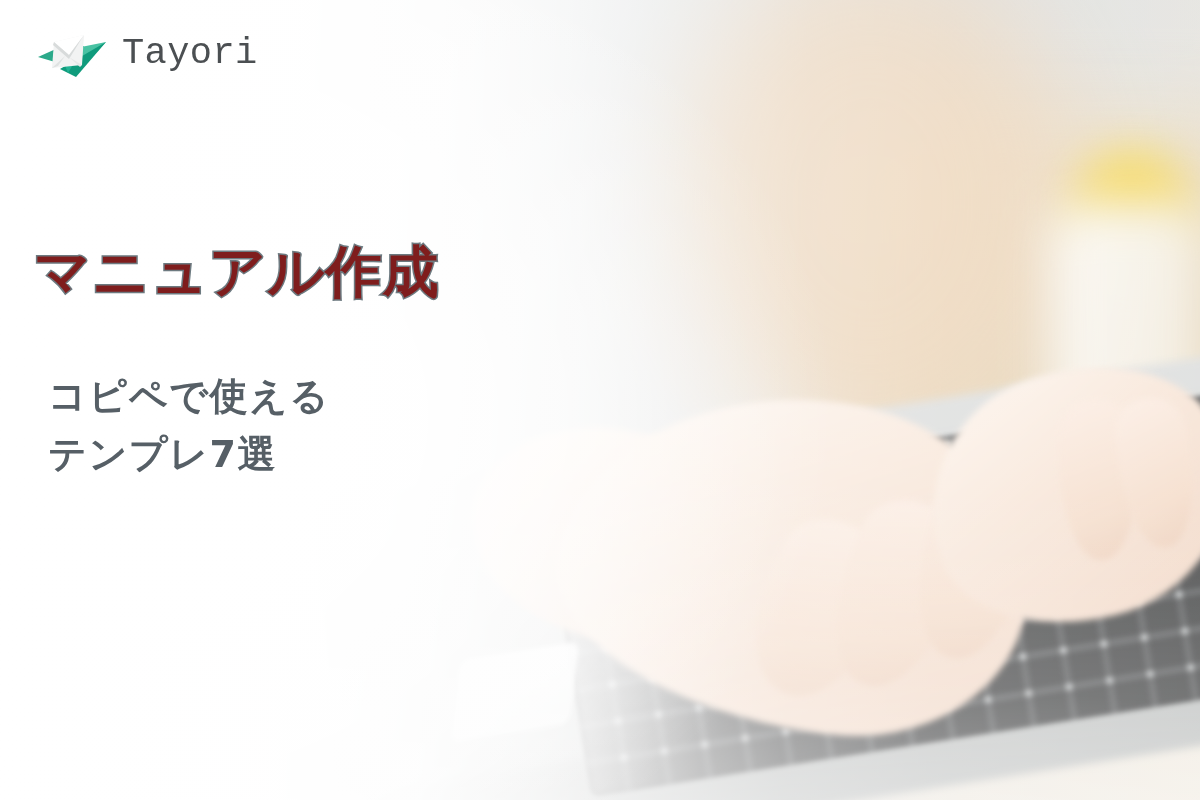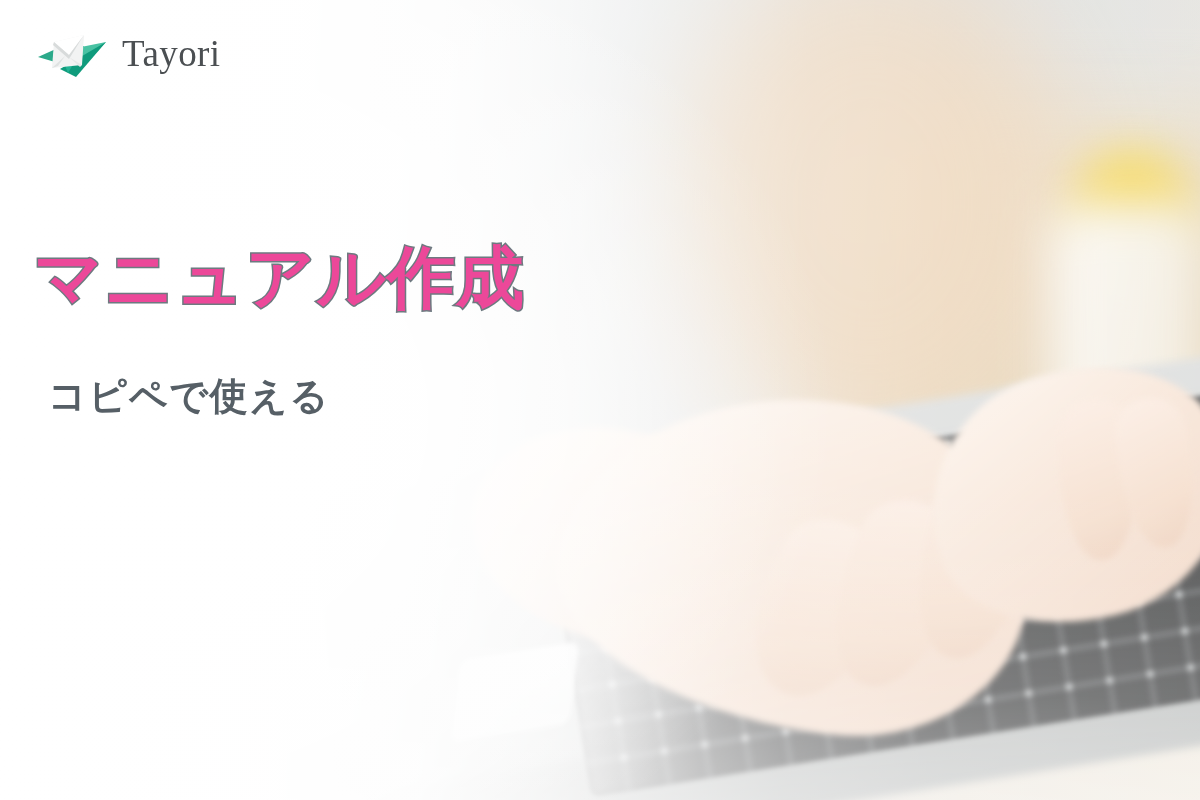--- a/index.html
+++ b/index.html
@@ -248,33 +248,33 @@
     width: 72px;
     height: 54px;
     display: block;
   }
   .logo-word {
     font-size: 37px;
     font-weight: 500;
     letter-spacing: .4px;
     color: #4b4f52;
     line-height: 1;
-    font-family: Liberation Serif, serif;
+    font-family: Liberation Mono, monospace;
   }
 
   
   .headline {
     position: absolute;
     left: 34px;
     top: 244px;
-    font-size: 68px;
+    font-size: 56px;
     font-weight: 700;
     line-height: 1;
     letter-spacing: 1px;
-    color: #ec4899;
+    color: #7f1d1d;
     -webkit-text-stroke: 3px #6d7a80;
     paint-order: stroke fill;
     font-family: "DejaVu Sans", "Liberation Sans", sans-serif;
     white-space: nowrap;
   }
 
   .subhead {
     position: absolute;
     left: 48px;
     top: 368px;
@@ -341,15 +341,16 @@
         <path d="M46 39 L33 31 L44 41 Z" fill="#e6e8e8"></path>
       </svg>
     </span>
     <span class="logo-word">Tayori</span>
   </div>
 
   <div class="headline">マニュアル作成</div>
 
   <div class="subhead">
     <div>コピペで使える</div>
+    <div>テンプレ7選</div>
   </div>
 
 </div>
 
 </body></html>

